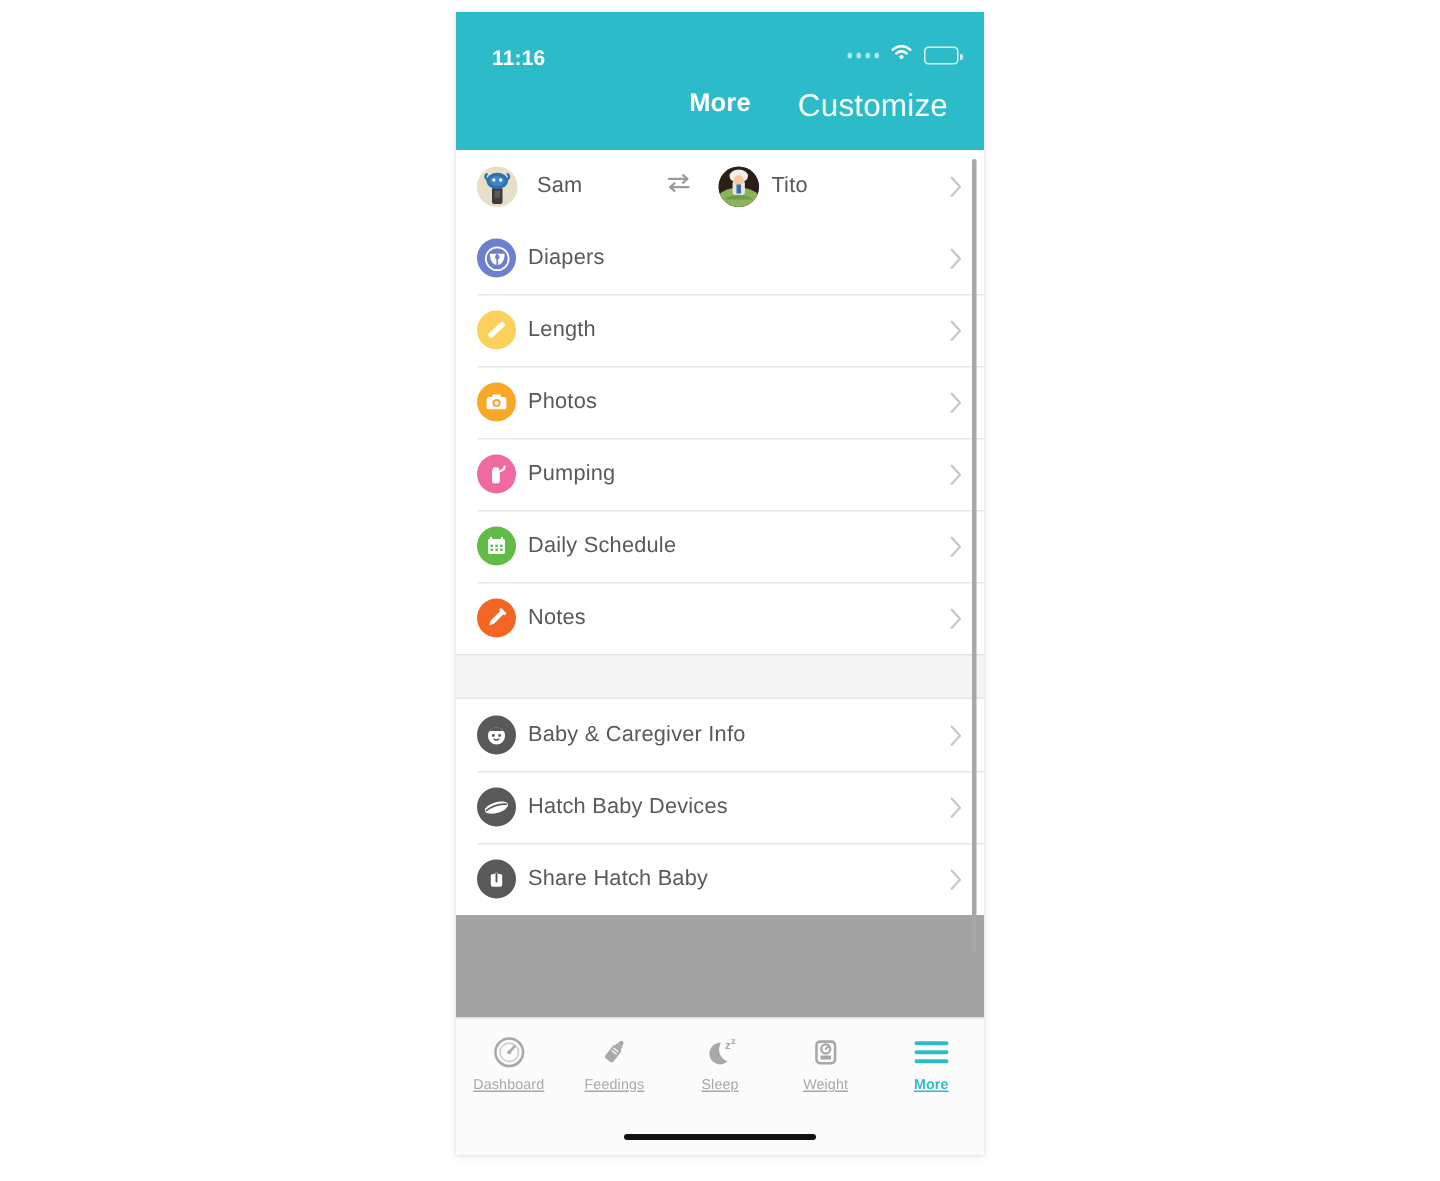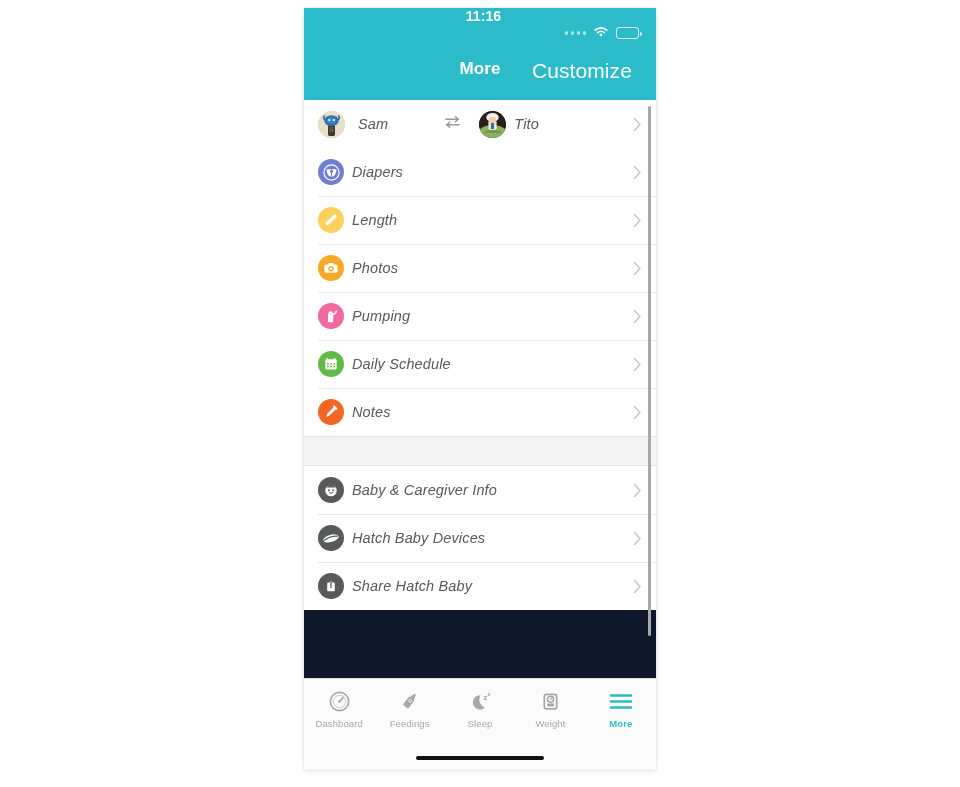--- a/index.html
+++ b/index.html
@@ -30,23 +30,22 @@
     overflow: hidden;
     box-shadow: 0 1px 5px rgba(0,0,0,0.10), 0 0 0 1px rgba(0,0,0,0.03);
   }
 
   
   .statusbar {
     position: relative;
     height: 38px;
     background: #2cbcc9;
     display: flex;
-    align-items: center;
+    align-items: flex-end;
     padding: 0 17px 0 24px;
-    flex-direction: column;
   }
   .status-time {
     color: #ffffff;
     font-size: 14px;
     font-weight: bold;
     letter-spacing: 0.1px;
   }
   .status-right {
     margin-left: auto;
     display: flex;
@@ -107,23 +106,22 @@
     color: #ffffff;
     font-size: 21px;
     letter-spacing: 0.1px;
     opacity: 0.97;
   }
 
   
   .content {
     position: relative;
     height: 578px;
-    background: #0f172a;
+    background: #a3a3a3;
     overflow: hidden;
-    font-style: italic;
   }
   .group { background: #ffffff; }
   .gap {
     height: 30px;
     background: #f4f4f5;
     border-top: 1px solid #e3e3e4;
     border-bottom: 1px solid #e3e3e4;
   }
 
   .row {
@@ -228,20 +226,21 @@
     height: 26px;
     display: flex;
     align-items: center;
     justify-content: center;
     color: #a8a8aa;
   }
   .tab-label {
     font-size: 9.5px;
     color: #a8a8aa;
     letter-spacing: 0.1px;
+    text-decoration: underline;
   }
   .tab.active .tab-ico,
   .tab.active .tab-label { color: #2cbcc9; }
   .tab.active .tab-label { font-weight: bold; }
 
   
   .home-area {
     height: 24px;
     background: #fbfbfb;
     display: flex;

